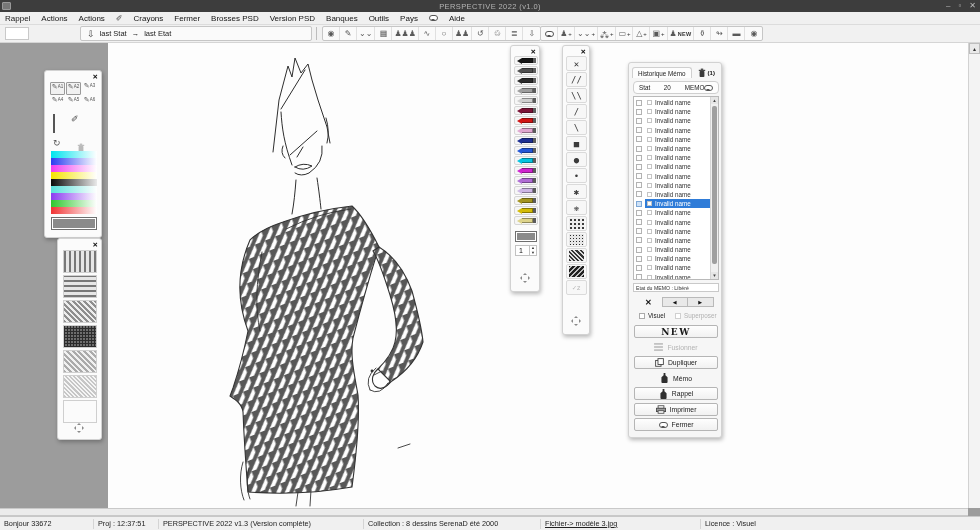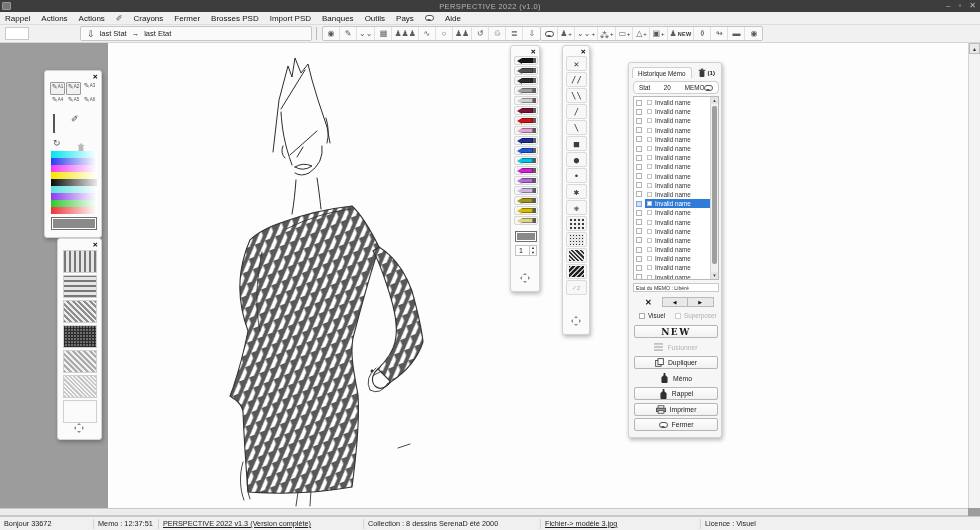--- a/index.html
+++ b/index.html
@@ -164,21 +164,21 @@
   </div>
 
   <div id="menubar">
       <span class="menu-item">Rappel</span>
       <span class="menu-item">Actions</span>
       <span class="menu-item">Actions</span>
       <span class="menu-icon">✐</span>
       <span class="menu-item">Crayons</span>
       <span class="menu-item">Fermer</span>
       <span class="menu-item">Brosses PSD</span>
-      <span class="menu-item">Import PSD</span>
+      <span class="menu-item">Version PSD</span>
       <span class="menu-item">Banques</span>
       <span class="menu-item">Outils</span>
       <span class="menu-item">Pays</span>
       <span class="menu-icon"><span class="bubble"></span></span>
       <span class="menu-item">Aide</span>
     </div>
 
   <div id="toolbar">
     <span class="tb-box"></span>
     <span class="tb-group" id="proj-group">
@@ -768,23 +768,23 @@
         </span>
       <span class="mbtn">
         <span class="bubble"></span>
         <span>Fermer</span>
         </span>
     </div>
   </div>
 
   <div id="statusbar">
       <span class="sseg" style="left: 4px;">Bonjour 33672</span>
-      <span class="sseg" style="left: 98px;">Memo : 12:37:51</span>
+      <span class="sseg" style="left: 98px;">Proj : 12:37:51</span>
       <span class="ssep" style="left: 93px;"></span>
-      <span class="sseg" style="left: 163px; text-decoration: underline;">PERSPECTIVE 2022 v1.3 (Version complète)</span>
+      <span class="sseg" style="left: 163px;">PERSPECTIVE 2022 v1.3 (Version complète)</span>
       <span class="ssep" style="left: 158px;"></span>
       <span class="sseg" style="left: 368px;">Collection :  8 dessins SerenaD été 2000</span>
       <span class="ssep" style="left: 363px;"></span>
       <span class="sseg" style="left: 545px; text-decoration: underline;">Fichier-&gt; modèle 3.jpg</span>
       <span class="ssep" style="left: 540px;"></span>
       <span class="sseg" style="left: 705px;">Licence : Visuel</span>
       <span class="ssep" style="left: 700px;"></span>
     </div>
 
 </div>

